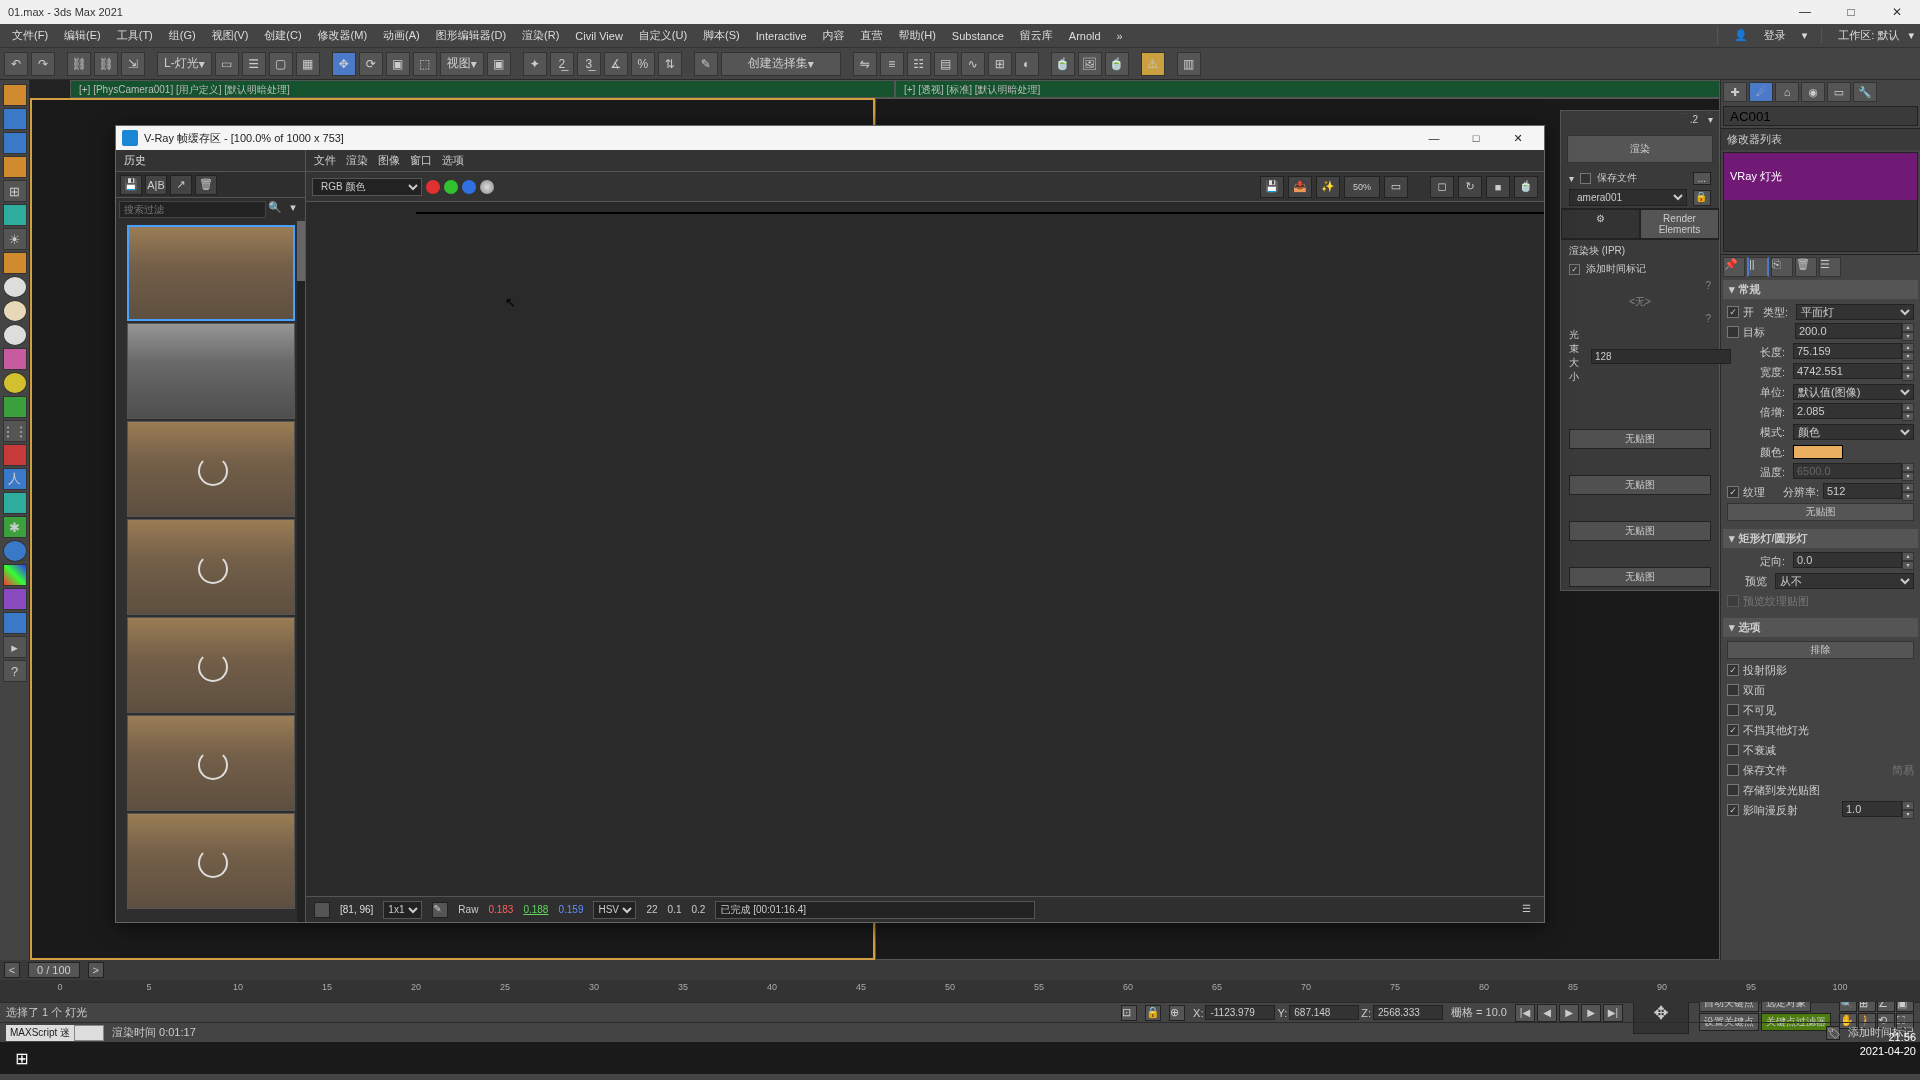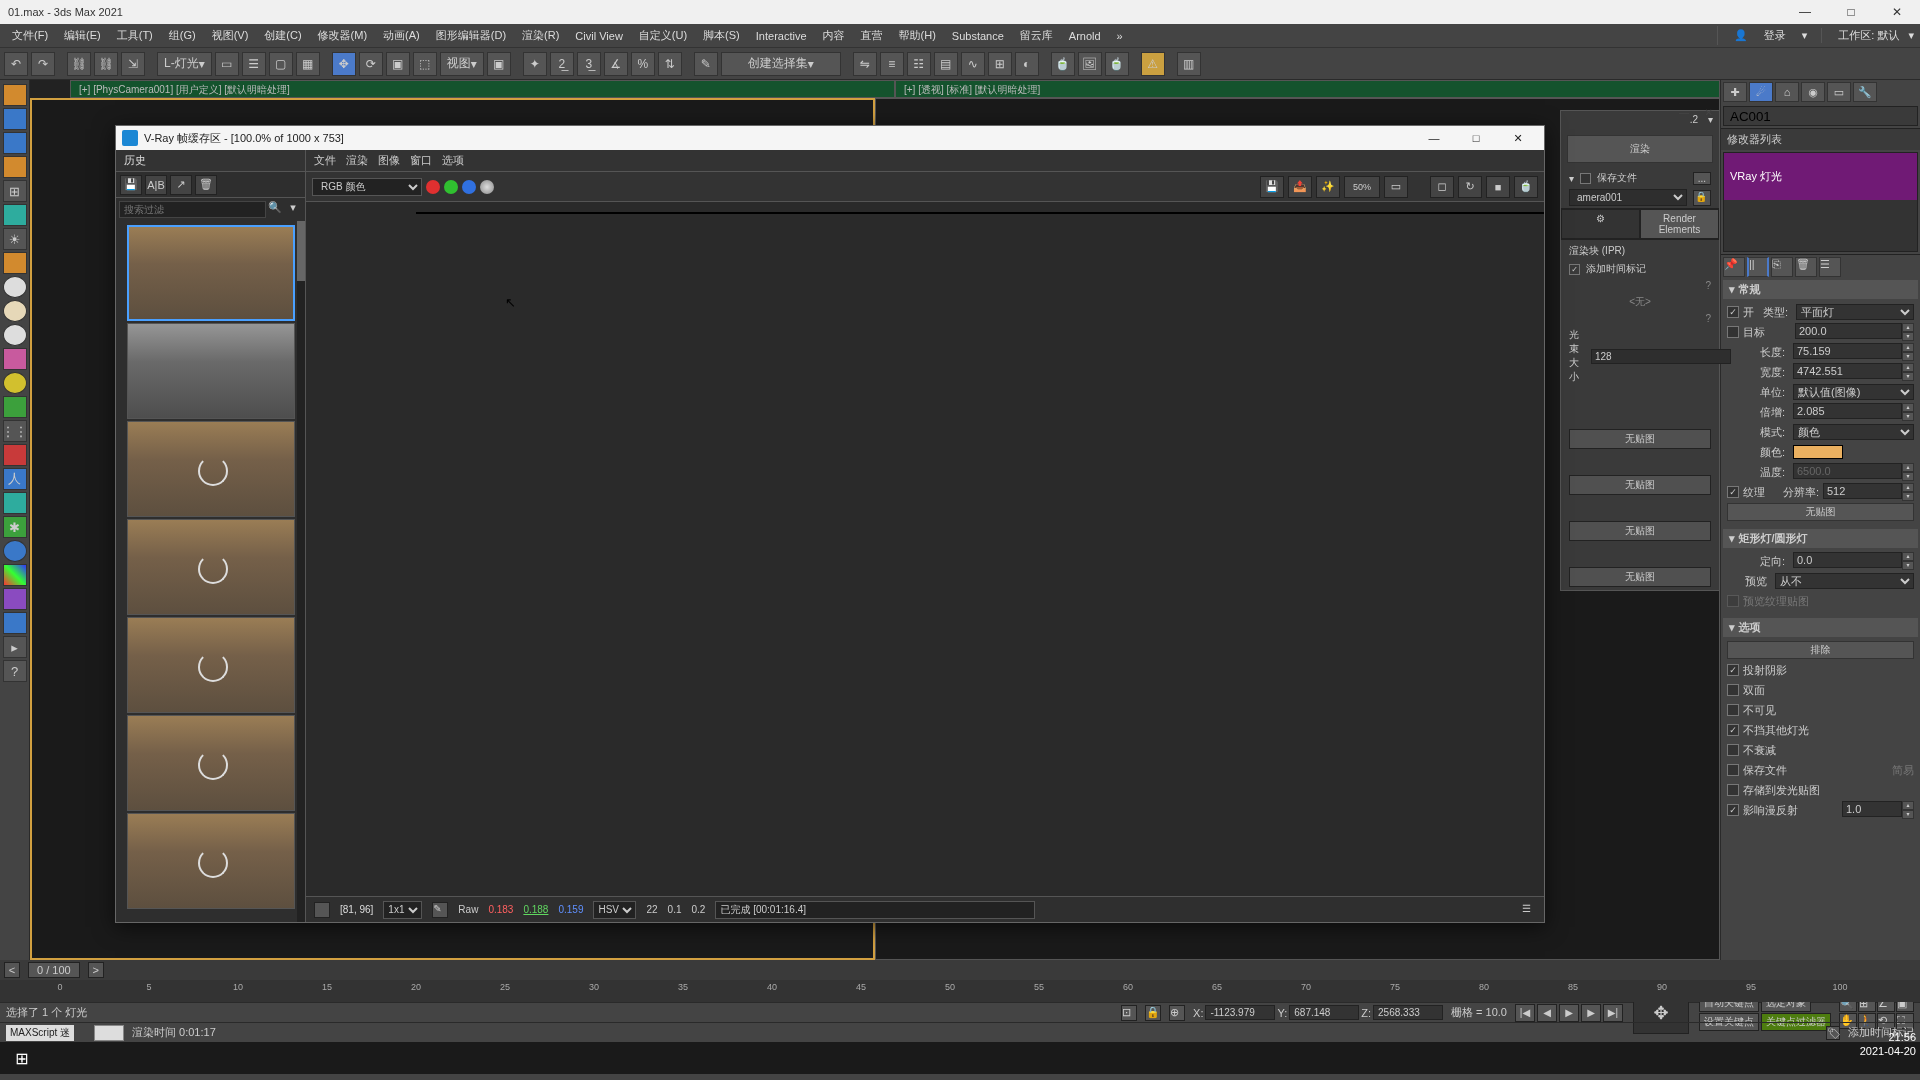--- a/index.html
+++ b/index.html
@@ -143,21 +143,21 @@
 .status-row { height: 20px; display: flex; align-items: center; gap: 8px; padding: 0 6px; background: #444; border-top: 1px solid #2a2a2a; }
 .status-row input { background: #333; border: 1px solid #222; color: #ccc; padding: 1px 4px; font-size: 10px; }
 .coord-group { display: flex; gap: 2px; }
 .coord-group span { display: inline-flex; align-items: center; }
 .coord-group input { width: 70px; }
 .play-controls { display: flex; gap: 2px; }
 .play-controls div { width: 20px; height: 18px; background: #555; border: 1px solid #222; text-align:center; font-size:10px; line-height:16px; }
 .nav-cube { width: 56px; height: 42px; background: #333; border: 1px solid #222; margin: 2px; display: flex; align-items: center; justify-content: center; font-size: 18px; }
 
 .status2 { height: 20px; display:flex; align-items:center; gap:8px; padding:0 6px; border-top:1px solid #2a2a2a; }
-.maxscript { display:flex; align-items:flex-start; gap:20px; }
+.maxscript { display:flex; align-items:flex-start; gap:0; }
 .maxscript .lbl { background:#ddd; color:#222; padding:1px 4px; font-size:10px; }
 .maxscript input { background:#ddd; color:#222; border:1px solid #888; width:30px; height:16px; }
 
 .sysclock { position: absolute; right: 4px; bottom: 22px; text-align: right; color: #fff; font-size: 11px; line-height: 14px; }
 
 .taskbar { height: 32px; background: #1a1a1a; display: flex; align-items: center; padding: 0 4px; }
 .taskbar .start { width: 36px; height: 28px; display: flex; align-items: center; justify-content: center; color: #fff; font-size: 16px; }
 
 
 .flex1 { flex: 1; }

